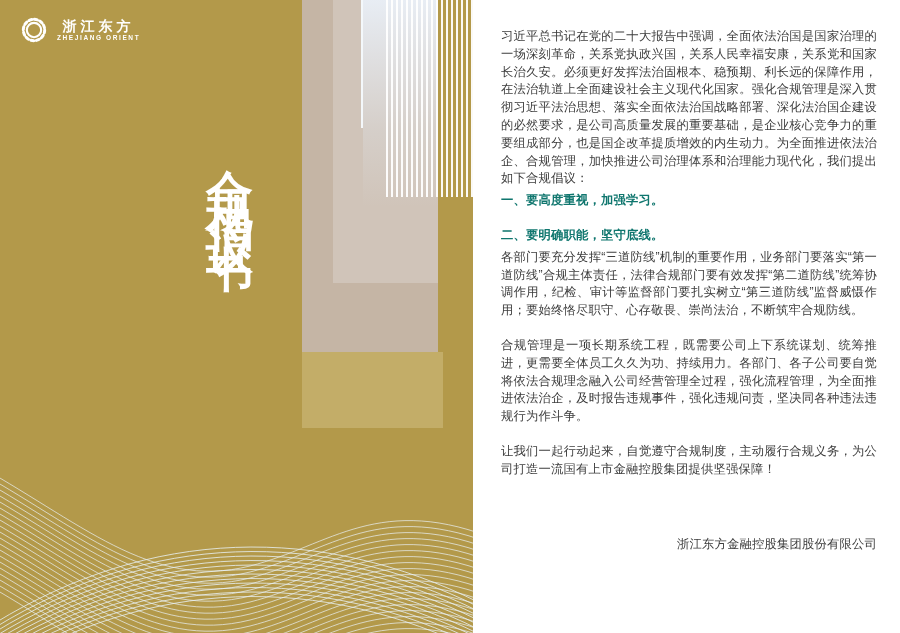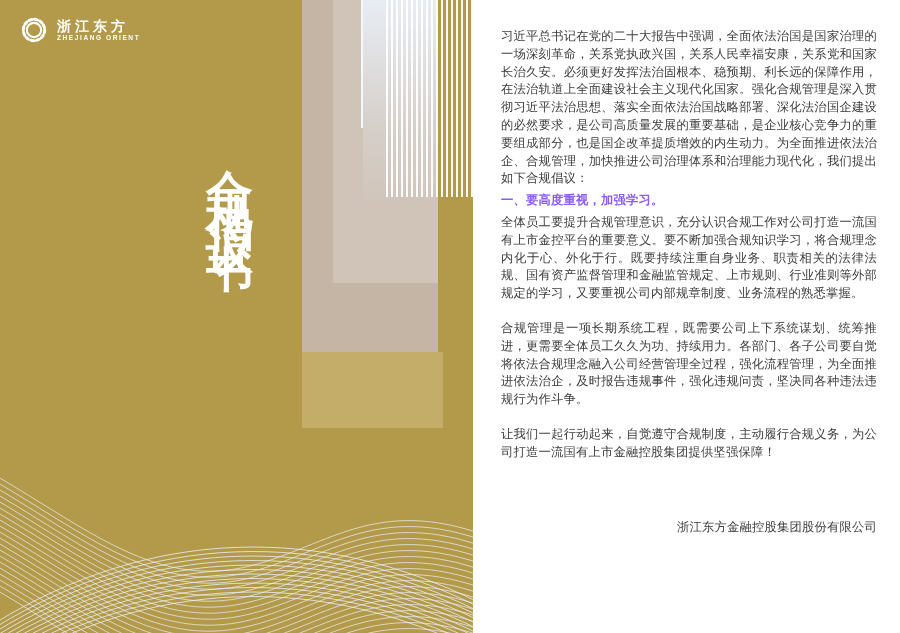--- a/index.html
+++ b/index.html
@@ -25,42 +25,42 @@
   .rect-d { left:302px; top:352px; width:141px; height:76px; background:rgba(255,244,214,0.22); }
   .stripes {
     position:absolute; left:383px; top:0; width:90px; height:197px;
     background:repeating-linear-gradient(90deg,
       rgba(255,255,255,0) 0px, rgba(255,255,255,0) 3.2px,
       rgba(255,255,255,0.95) 3.2px, rgba(255,255,255,0.95) 5px);
   }
   .waves { position:absolute; left:0; bottom:0; width:473px; height:260px; }
 
   
-  .logo { position:absolute; left:20px; top:16px; display:flex; align-items:center; gap:9px; }
+  .logo { position:absolute; left:20px; top:16px; display:flex; align-items:center; gap:9px;text-align:center; }
   .logo-icon { width:28px; height:28px; }
   .logo-cn { color:#fff; font-size:14px; font-weight:bold; letter-spacing:4px; line-height:15px; white-space:nowrap; }
   .logo-en { color:#fff; font-size:6.5px; font-weight:bold; letter-spacing:1.6px; line-height:8px; white-space:nowrap; }
 
   
   .v-title {
     position:absolute; left:203px; top:131px;
     writing-mode:vertical-rl; text-orientation:upright;
     color:#ffffff; font-size:47px; font-weight:bold; letter-spacing:19px;
     line-height:54px; white-space:nowrap;
   }
 
   
   .content {
     position:absolute; left:497px; top:24px; width:384px;
     color:#3c3c3c; font-size:12.3px; line-height:17.8px;
     text-align:justify; letter-spacing:0.2px;
   }
   .content p { margin:4px; }
   .para { margin-bottom:17px; }
-  .sec-head { font-weight:bold; color:#8b5cf6; }
+  .sec-head { font-weight:bold; color:#0f766e; }
   .closing { margin-bottom:0; }
   .signature { margin-top:56px; text-align:right; line-height:19px; color:#3c3c3c; }
 </style>
 </head>
 <body>
 
 <div class="stage">
 
   <div class="left-panel">
     <div class="deco-rect rect-a"></div>
@@ -117,23 +117,26 @@
     </div>
 
     <div class="v-title">合规倡议书</div>
   </div>
 
   <div class="content">
     <p class="para">习近平总书记在党的二十大报告中强调，全面依法治国是国家治理的一场深刻革命，关系党执政兴国，关系人民幸福安康，关系党和国家长治久安。必须更好发挥法治固根本、稳预期、利长远的保障作用，在法治轨道上全面建设社会主义现代化国家。强化合规管理是深入贯彻习近平法治思想、落实全面依法治国战略部署、深化法治国企建设的必然要求，是公司高质量发展的重要基础，是企业核心竞争力的重要组成部分，也是国企改革提质增效的内生动力。为全面推进依法治企、合规管理，加快推进公司治理体系和治理能力现代化，我们提出如下合规倡议：</p>
 
     <div class="para">
       <p class="sec-head">一、要高度重视，加强学习。</p>
-      <p>全体员工要提升合规管理意识，充分认识合规工作对公司打造一流国有上市金控平台的重要意义。要不断加强合规知识学习，将合规理念内化于心、外化于行。既要持续注重自身业务、职责相关的法律法规、国有资产监督管理和金融监管规定、上市规则、行业准则等外部规定的学习，又要重视公司内部规章制度、业务流程的熟悉掌握。</p>
     </div>
 
+    <div class="para">
+      <p class="sec-head">二、要明确职能，坚守底线。</p>
+      <p>各部门要充分发挥“三道防线”机制的重要作用，业务部门要落实“第一道防线”合规主体责任，法律合规部门要有效发挥“第二道防线”统筹协调作用，纪检、审计等监督部门要扎实树立“第三道防线”监督威慑作用；要始终恪尽职守、心存敬畏、崇尚法治，不断筑牢合规防线。</p>
+    </div>
 
     <div class="para">
       <p>合规管理是一项长期系统工程，既需要公司上下系统谋划、统筹推进，更需要全体员工久久为功、持续用力。各部门、各子公司要自觉将依法合规理念融入公司经营管理全过程，强化流程管理，为全面推进依法治企，及时报告违规事件，强化违规问责，坚决同各种违法违规行为作斗争。</p>
     </div>
 
     <p class="closing">让我们一起行动起来，自觉遵守合规制度，主动履行合规义务，为公司打造一流国有上市金融控股集团提供坚强保障！</p>
 
     <div class="signature">
       <p>浙江东方金融控股集团股份有限公司</p>
 

